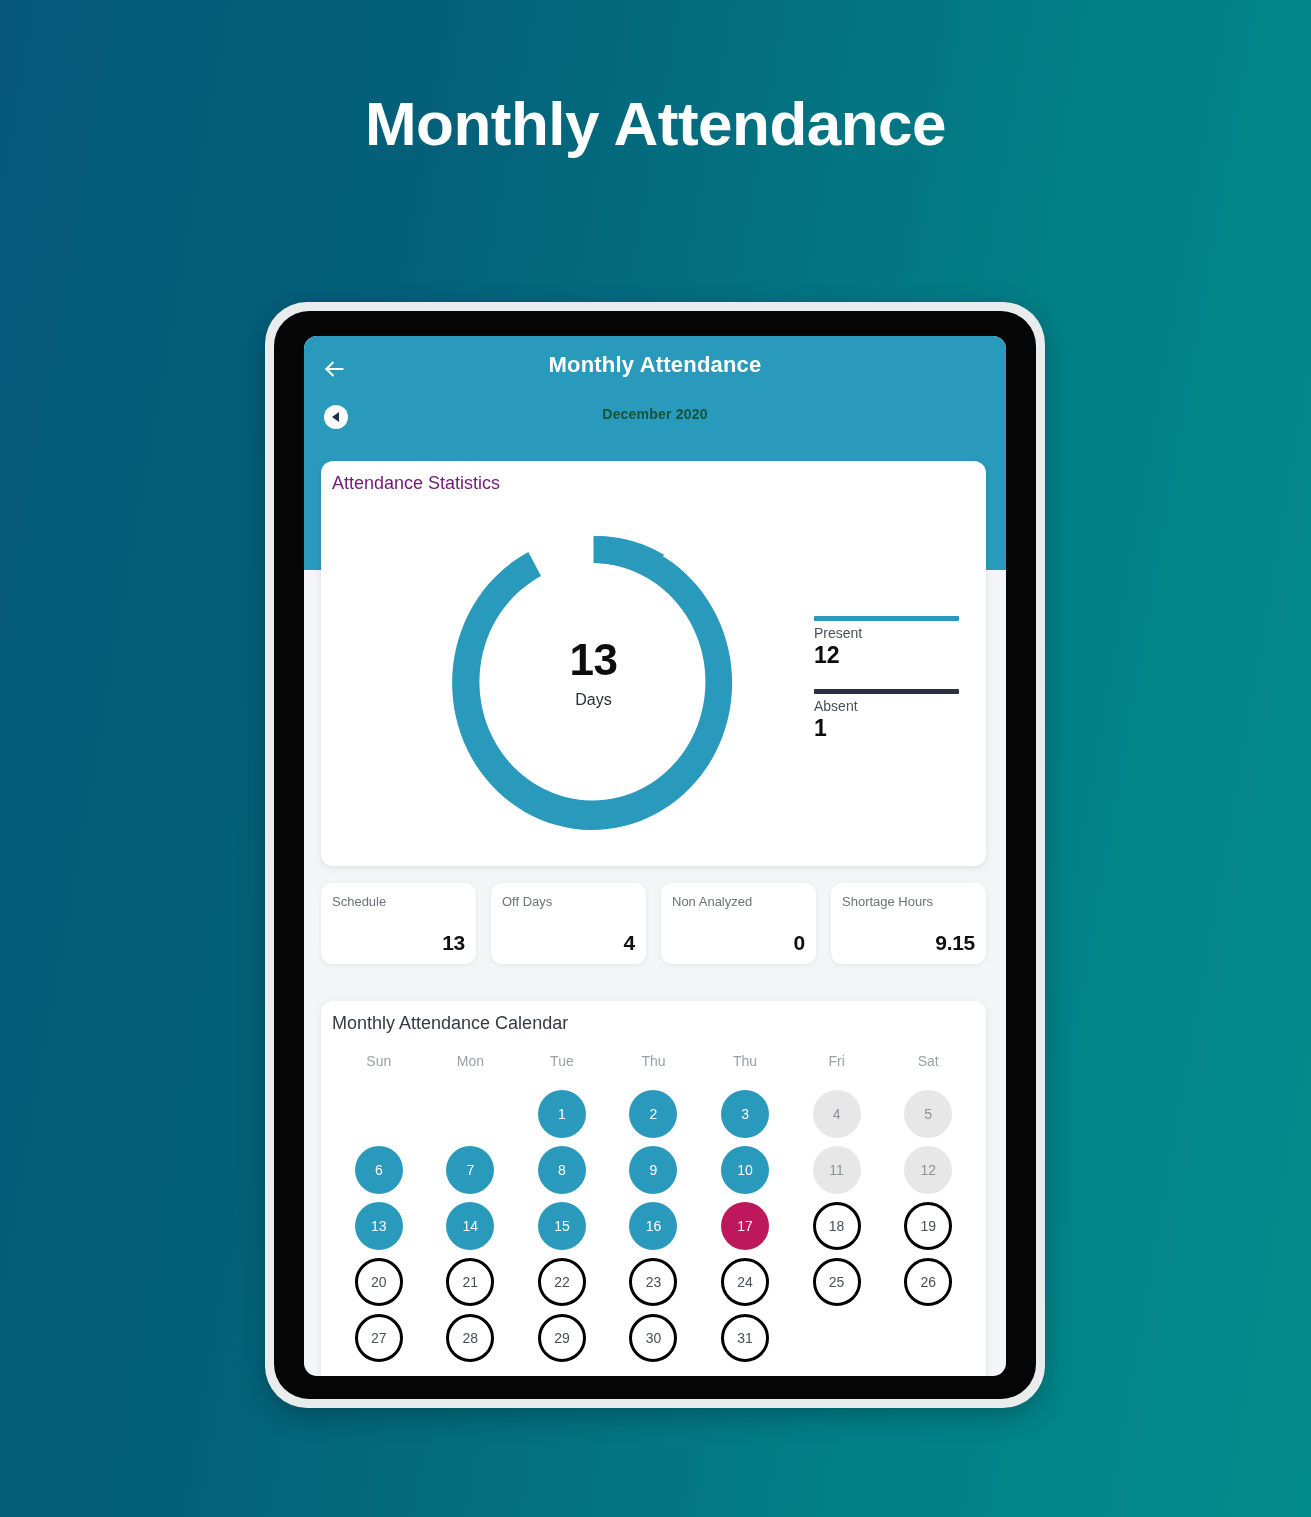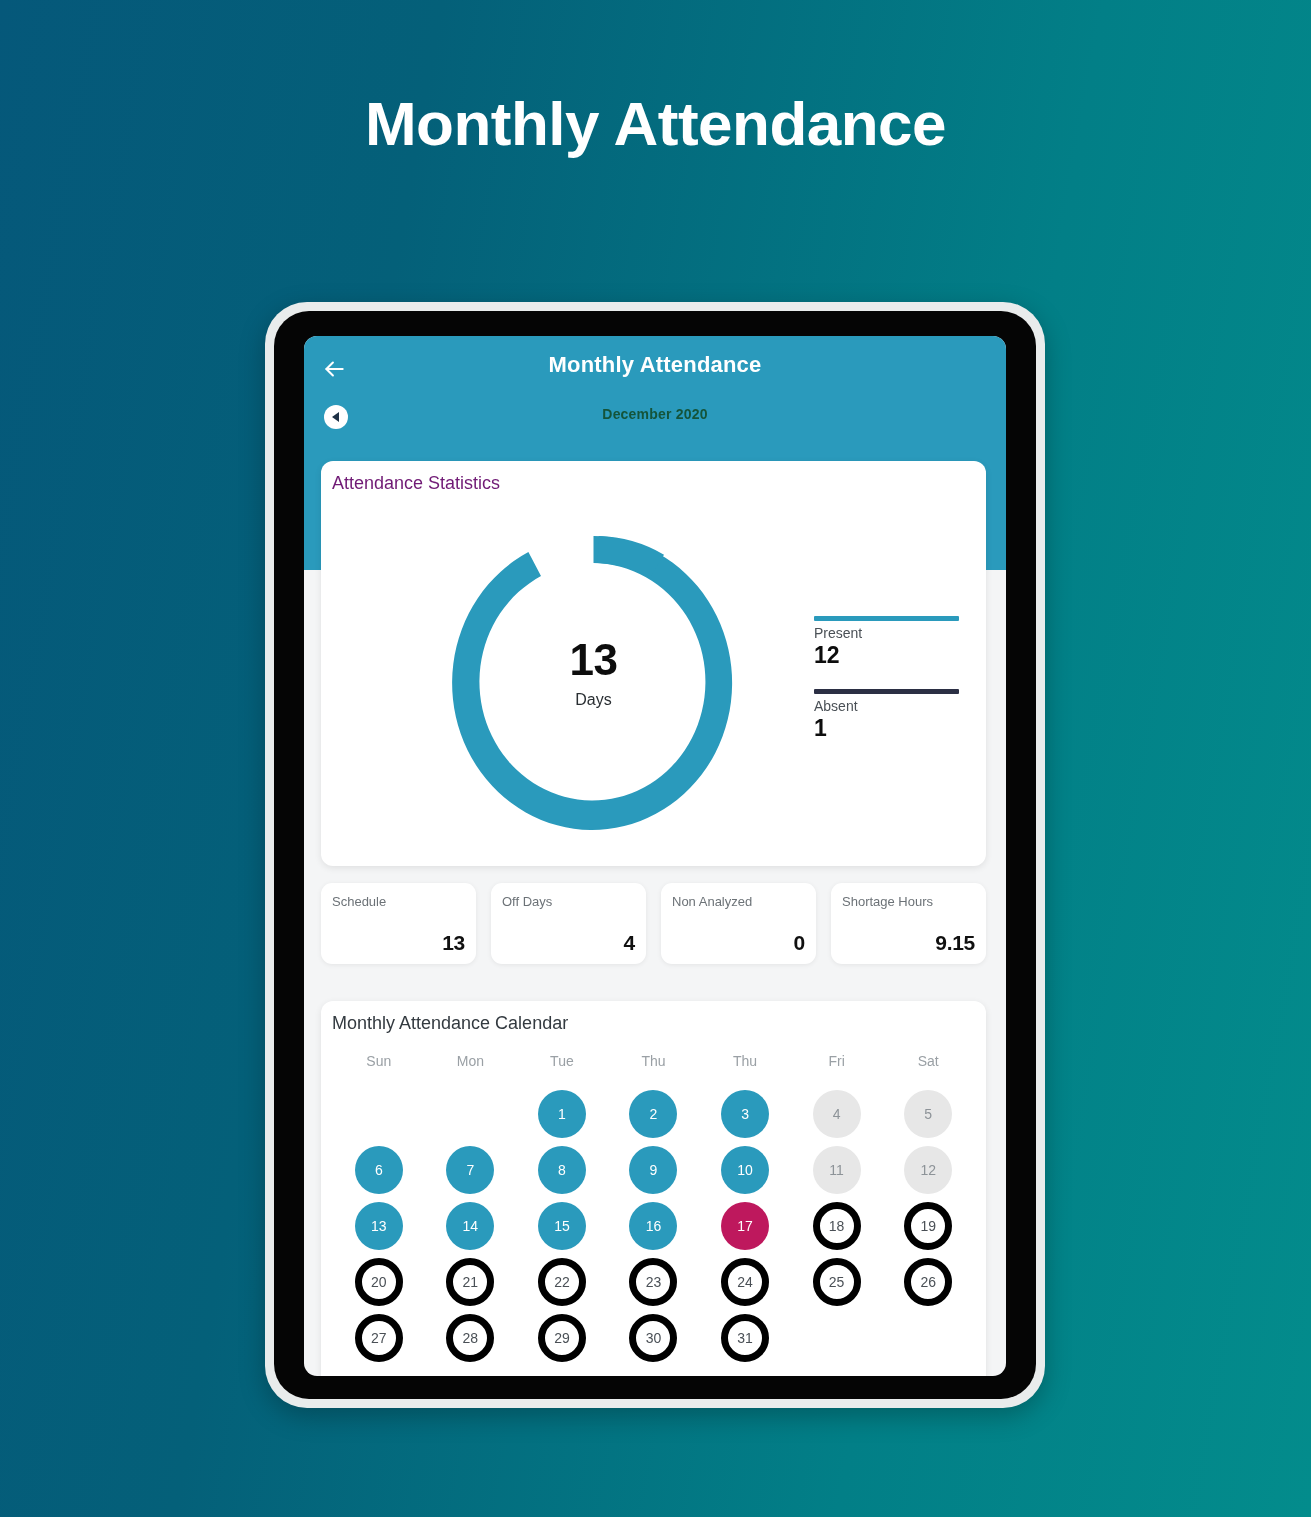--- a/index.html
+++ b/index.html
@@ -274,21 +274,21 @@
     border-radius: 50%;
     display: flex;
     align-items: center;
     justify-content: center;
     font-size: 14px;
   }
   .day.empty { background: transparent; }
   .day.present { background: #2a9abc; color: #ffffff; }
   .day.off     { background: #e7e7e7; color: #8d9398; }
   .day.today   { background: #be185d; color: #ffffff; }
-  .day.plain   { background: #ffffff; color: #4a5056; border: 7px solid #000000; text-align: center; }
+  .day.plain   { background: #ffffff; color: #4a5056; border: 3px solid #000000; text-align: center; }
 </style>
 </head>
 <body>
 
 <div class="promo">
   <div class="promo-line2">Monthly Attendance</div>
 </div>
 
 <div class="tablet-wrap">
   <div class="tablet-outer"></div>

